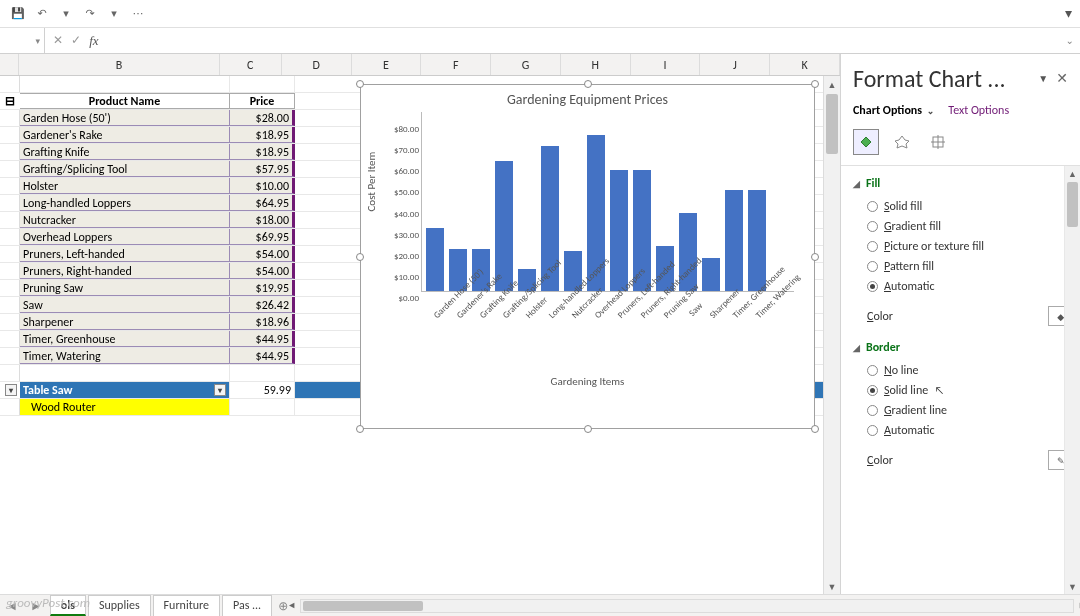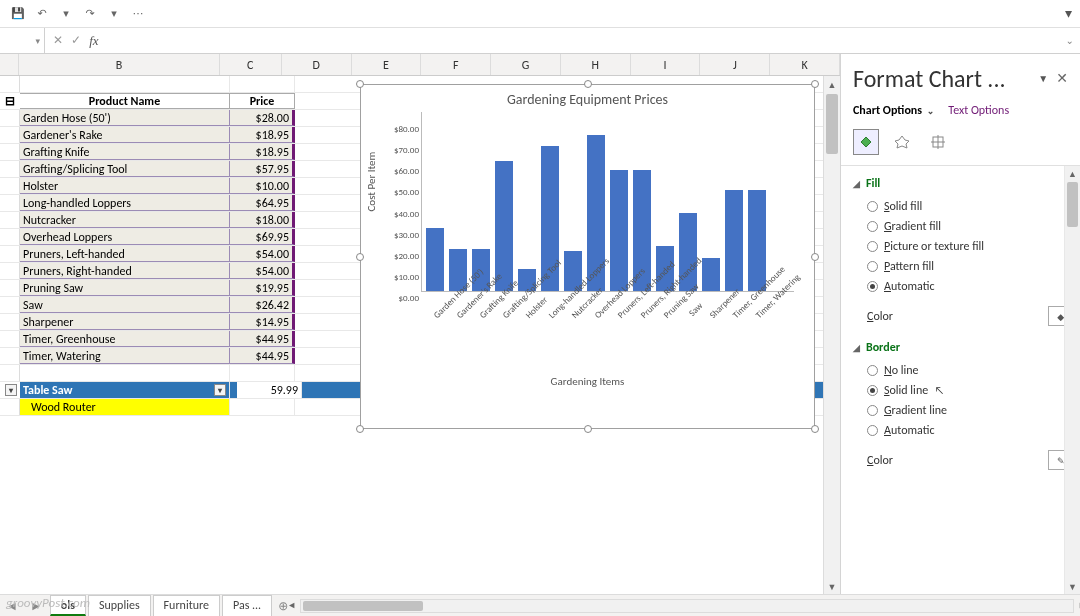--- a/index.html
+++ b/index.html
@@ -41,21 +41,21 @@
 .c-B{width:210px;}
 .c-C{width:65px; justify-content:flex-end;}
 .hdr-row .cell{font-weight:bold; justify-content:center; background:#fff; border:1px solid #aaa; border-left:none;}
 .hdr-row .c-B{justify-content:center;}
 .hdr-row .c-C{justify-content:center;}
 .data-sel{background:#eeece4; border:1px solid #9b8bb5; border-left:none; border-top:none;}
 .c-C.data-sel{border-right:3px solid #701a75;}
 .totrow{background:#2f75b5;}
 .totrow .cell{color:#fff; font-weight:bold;}
 .totrow .c-A{background:#fff; border:none;}
-.totrow .c-C{color:#000; background:#fff; font-weight:normal;margin-left:7px;}
+.totrow .c-C{color:#000; background:#fff; font-weight:normal;}
 .yellowrow .c-B{background:#ffff00;padding-left:11px;}
 .dd-arrow{width:12px;height:12px; border:1px solid #888; background:#f4f4f4; font-size:8px; display:inline-flex; align-items:center; justify-content:center; margin-left:auto; color:#444;}
 
 
 .chart-box { position:absolute; left:360px; top:30px; width:455px; height:345px; background:#fff; border:1px solid #a0a0a0; }
 .chart-handles .h{position:absolute; width:8px;height:8px; background:#fff; border:1px solid #888; border-radius:50%;}
 .h-t{top:-5px;left:50%;margin-left:-4px;}
 .h-b{bottom:-5px;left:50%;margin-left:-4px;}
 .h-l{left:-5px;top:50%;margin-top:-4px;}
 .h-r{right:-5px;top:50%;margin-top:-4px;}
@@ -231,21 +231,21 @@
             <div class="cell c-C data-sel">$19.95</div>
           </div>
           <div class="row">
             <div class="cell c-A"></div>
             <div class="cell c-B data-sel">Saw</div>
             <div class="cell c-C data-sel">$26.42</div>
           </div>
           <div class="row">
             <div class="cell c-A"></div>
             <div class="cell c-B data-sel">Sharpener</div>
-            <div class="cell c-C data-sel">$14.95</div>
+            <div class="cell c-C data-sel">$18.96</div>
           </div>
           <div class="row">
             <div class="cell c-A"></div>
             <div class="cell c-B data-sel">Timer, Greenhouse</div>
             <div class="cell c-C data-sel">$44.95</div>
           </div>
           <div class="row">
             <div class="cell c-A"></div>
             <div class="cell c-B data-sel">Timer, Watering</div>
             <div class="cell c-C data-sel">$44.95</div>

